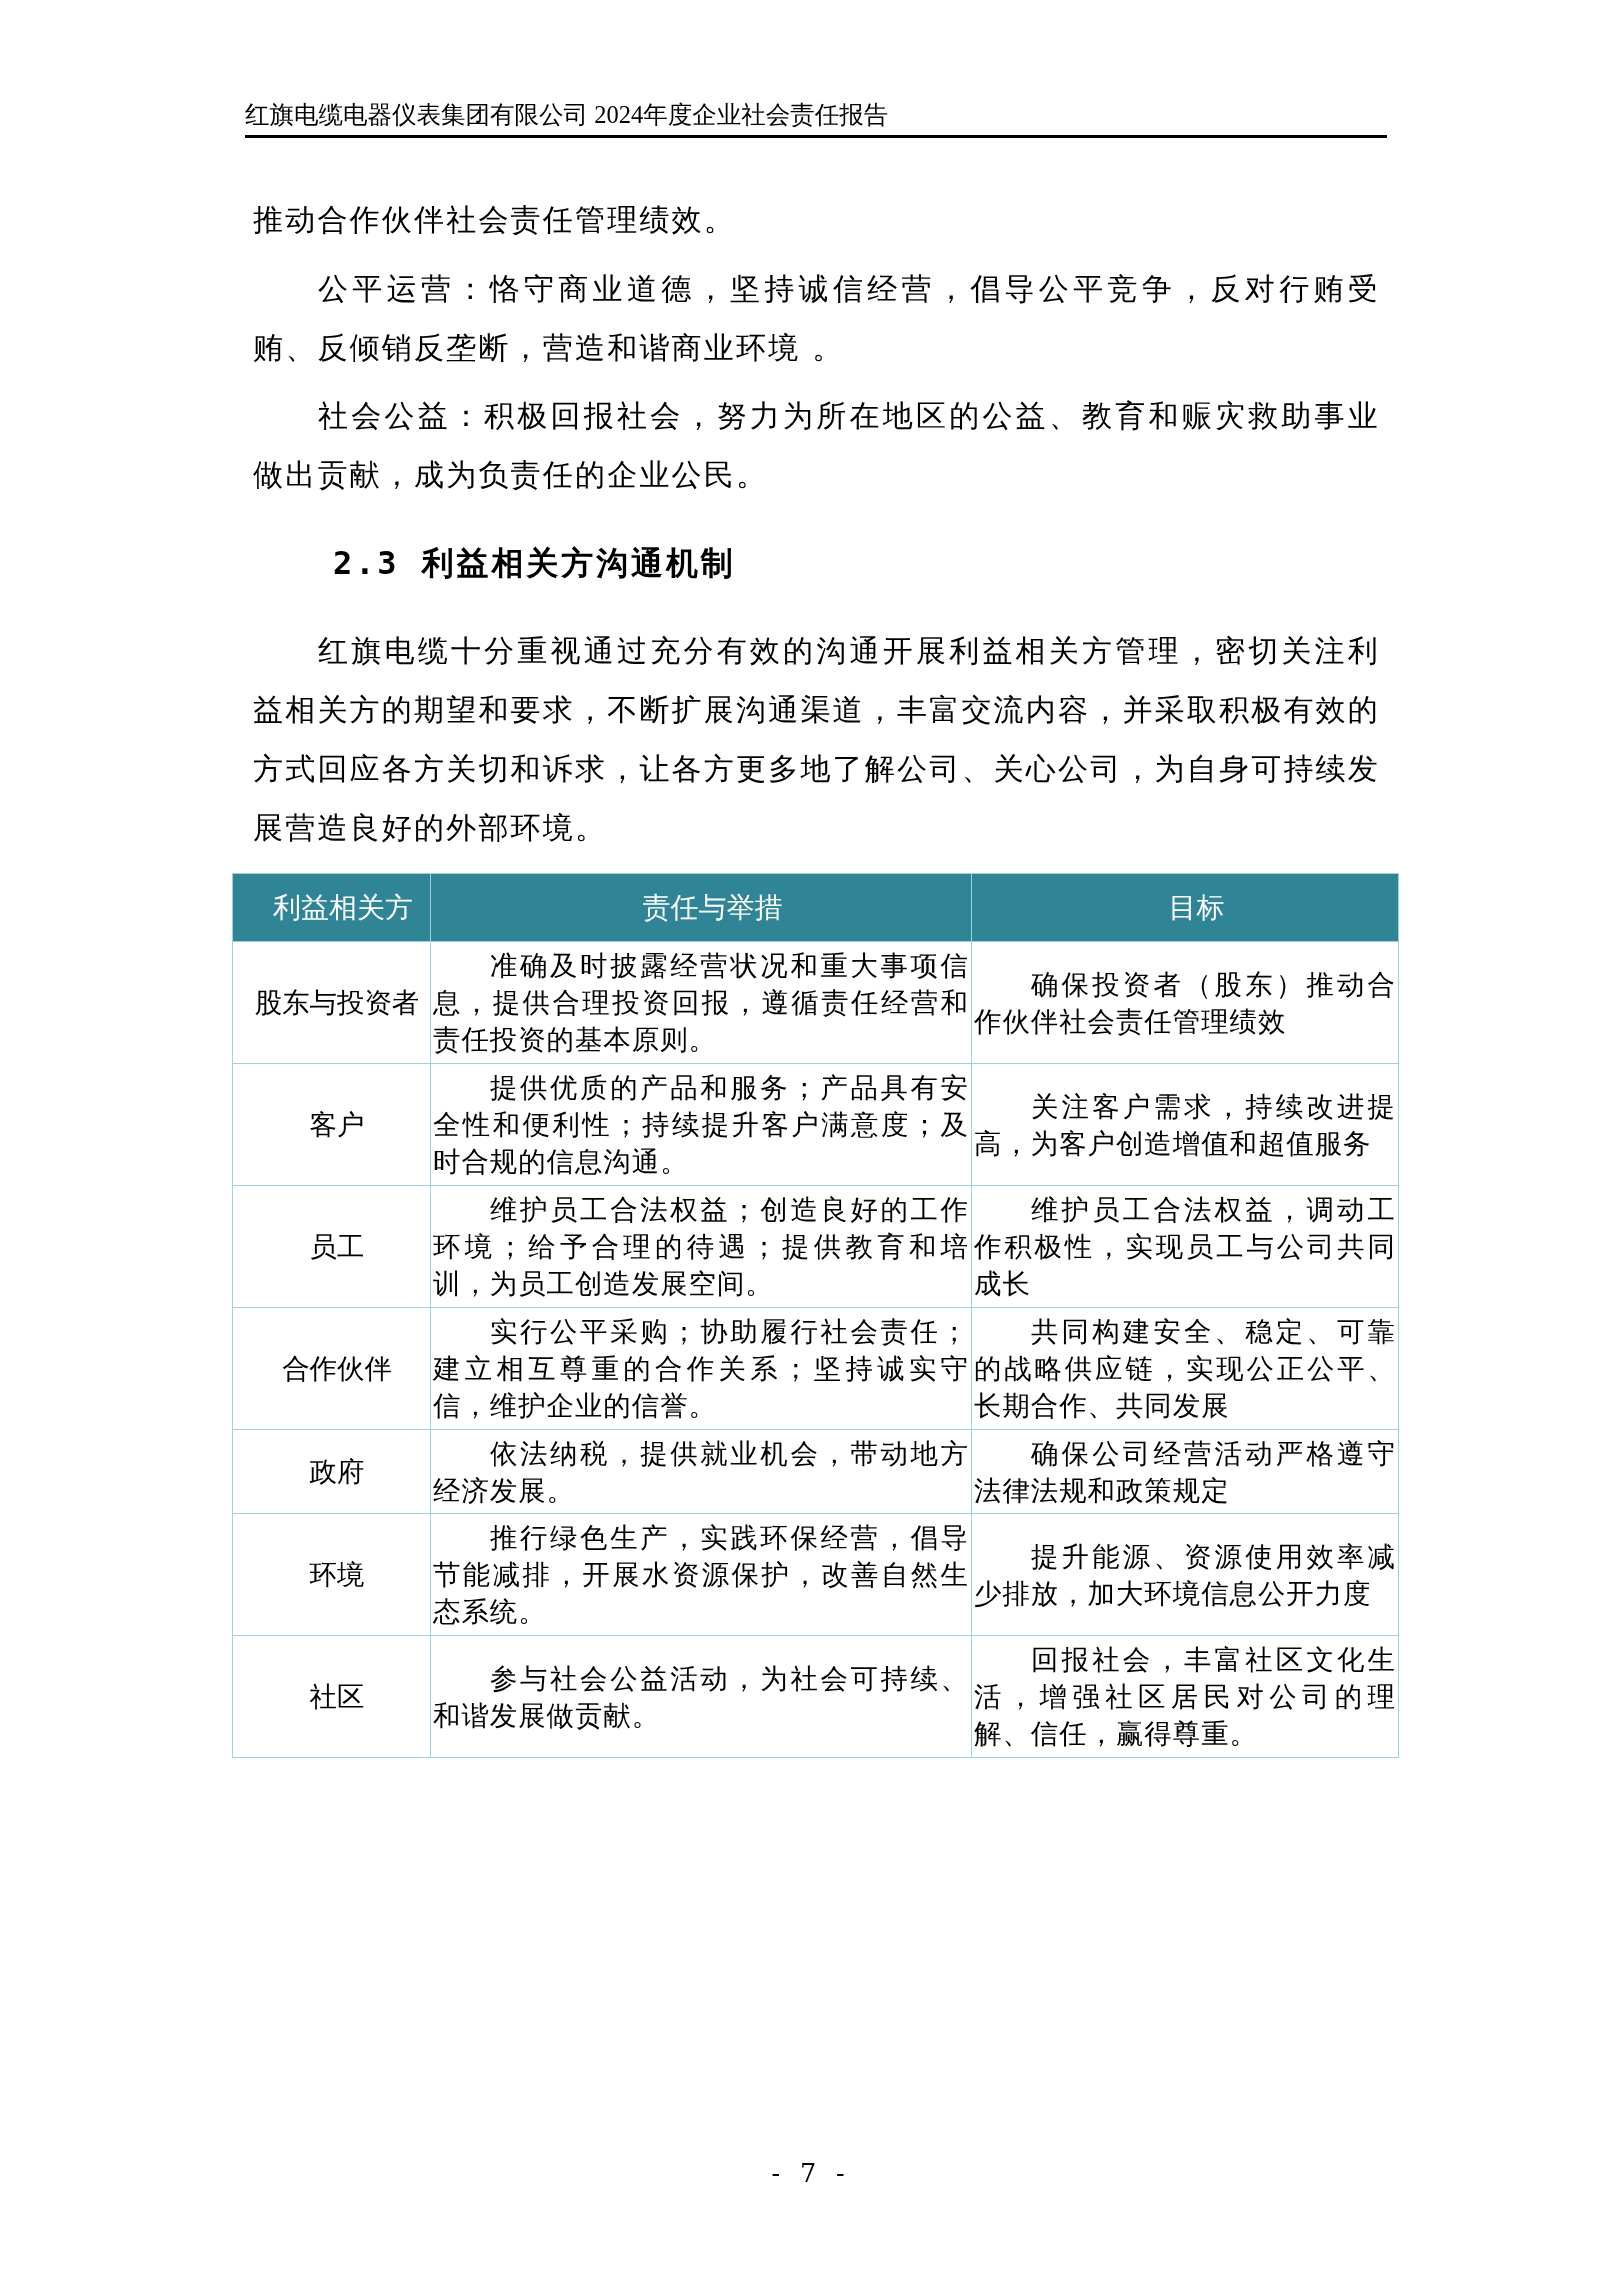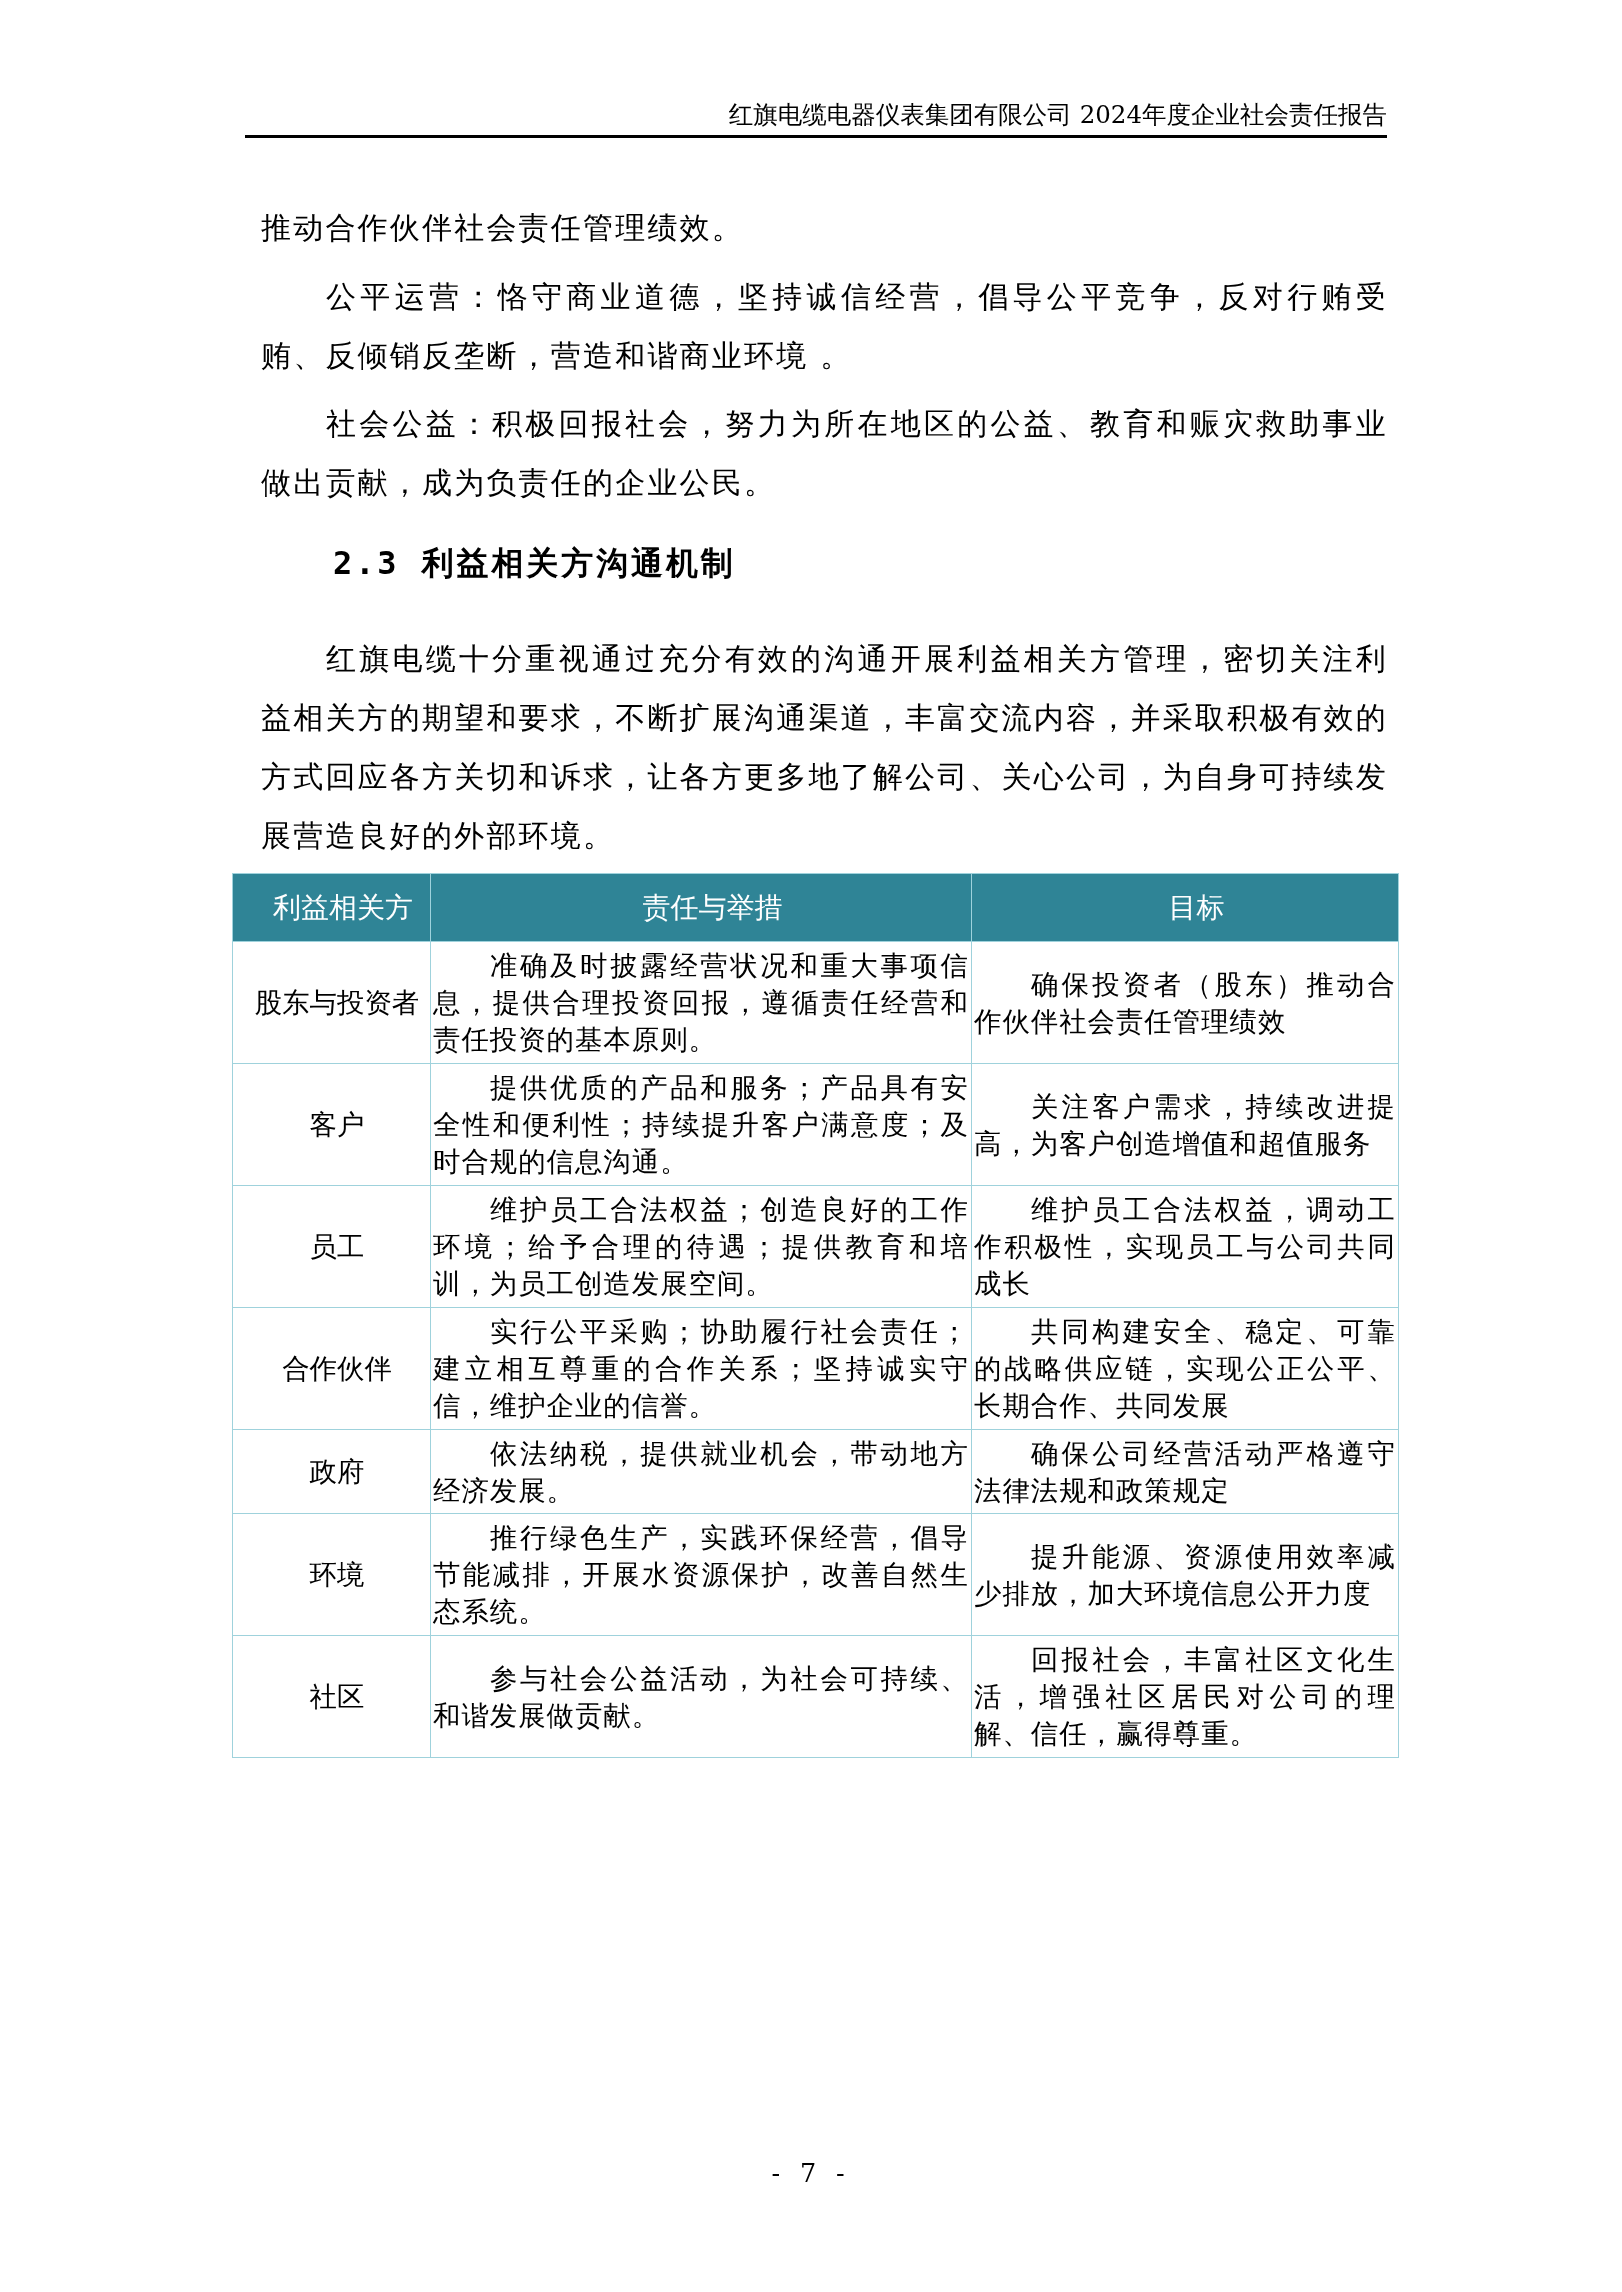--- a/index.html
+++ b/index.html
@@ -1,25 +1,25 @@
 <!DOCTYPE html>
 <html><head>
 <meta charset="utf-8">
 <style>
   html, body { margin: 0; padding: 0; background: #ffffff; }
   body { width: 1622px; height: 2293px; position: relative; overflow: hidden;
          font-family: "DejaVu Serif", "Liberation Serif", serif; color: #000; }
   .page { position: absolute; left: 0; top: 0; width: 1622px; height: 2293px; }
 
   .running-header { position: absolute; left: 245px; width: 1142px; top: 98px;
-    text-align: right; font-size: 24.5px; line-height: 33px; letter-spacing: 0px; }
+    text-align: left; font-size: 24.5px; line-height: 33px; letter-spacing: 0px; font-family: Liberation Serif, serif; }
   .header-rule { position: absolute; left: 245px; width: 1142px; top: 135px; height: 2.9px; background: #000; }
 
   .para { position: absolute; left: 245px; width: 1127px; font-size: 30px;
-    line-height: 59px; letter-spacing: 2.2px; margin: 16px; text-align: justify; }
+    line-height: 59px; letter-spacing: 2.2px; margin: 8px; text-align: justify; }
   .indent { text-indent: 65px; }
 
   .heading { position: absolute; left: 333px; font-size: 32px; font-weight: bold;
     line-height: 59px; letter-spacing: 2.9px; margin: 0;
     font-family: "DejaVu Sans Mono", "Liberation Mono", monospace; }
   .heading span { font-family: "DejaVu Serif", serif; }
 
   table.stake { position: absolute; left: 232px; top: 873px; width: 1166px;
     border-collapse: collapse; table-layout: fixed; font-size: 27.4px; line-height: 37px; }
   table.stake th { background: #2f8496; color: #fff; font-weight: normal; height: 65px;

